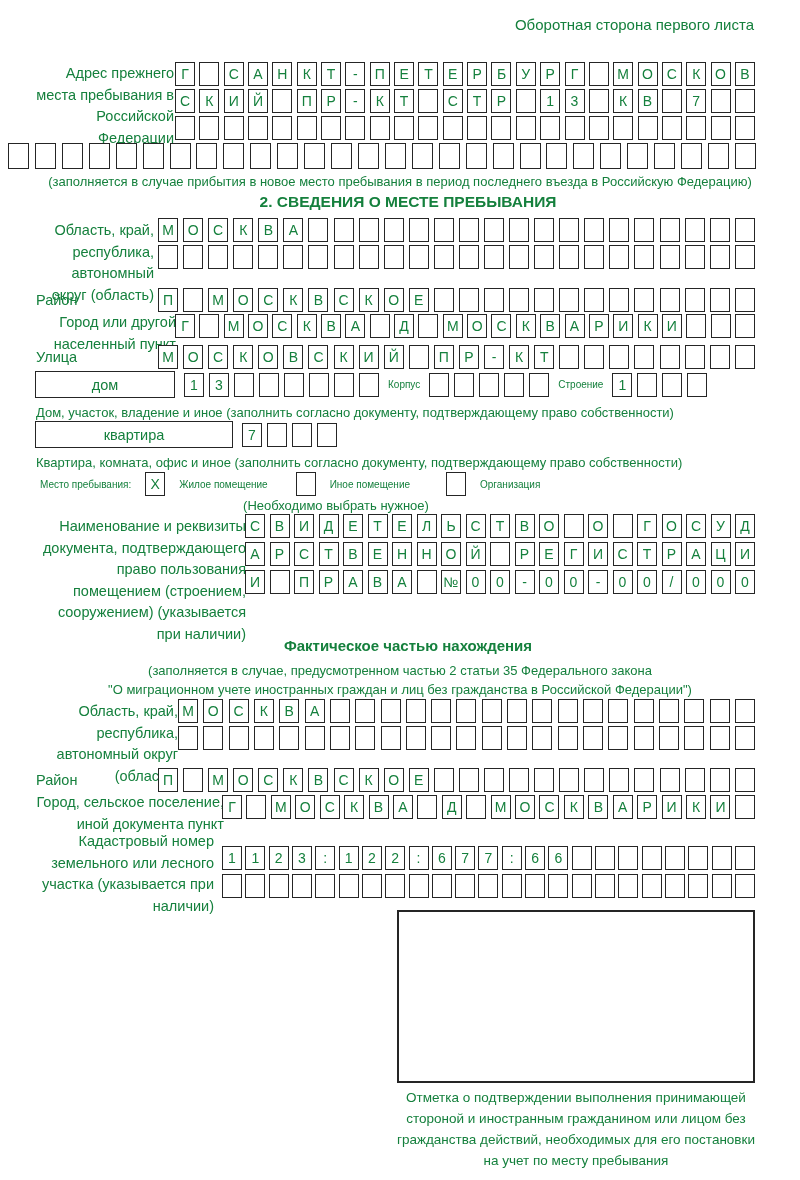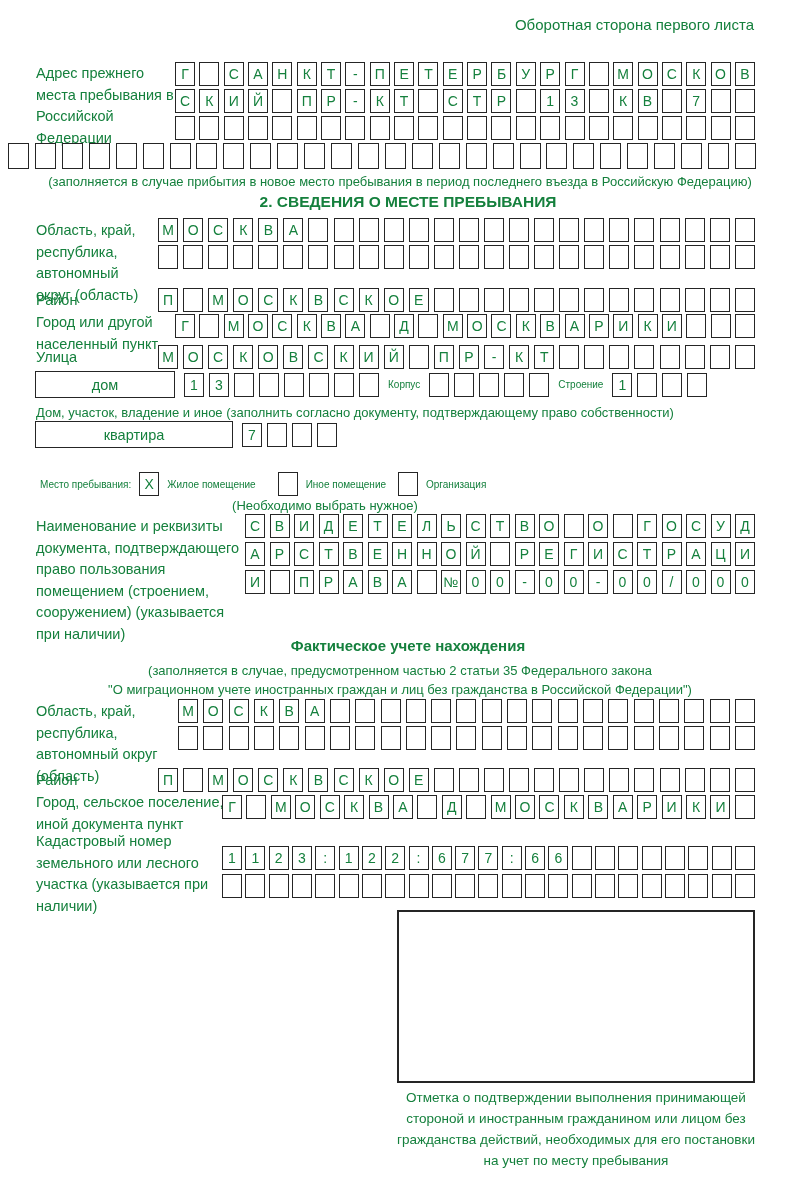--- a/index.html
+++ b/index.html
@@ -7,21 +7,21 @@
   .page {
     position:relative;
     width:800px; height:1180px;
     background:#ffffff;
     font-family:Liberation Sans, sans-serif;
     color:#15803d;
     overflow:hidden;
   }
   .abs { position:absolute; }
   .hdr-note { top:16px; right:46px; font-size:15px; }
-  .lbl { font-size:14.5px; line-height:21.5px; }
+  .lbl { font-size:14.5px; line-height:21.5px;text-align:right; }
   .grid { display:flex; justify-content:space-between; }
   .grid-inline { display:flex; gap:5px; }
   .cell {
     width:20px; height:24px;
     border:1.6px solid #252525;
     background:#fff;
     display:flex; align-items:center; justify-content:center;
     font-size:14px; line-height:1;
     flex:0 0 auto;
   }
@@ -334,31 +334,32 @@
 
   <div class="abs inline-row" style="top:421px;left:35px">
     <div class="namebox" style="width:198px">квартира</div>
     <div class="grid-inline">
         <div class="cell">7</div>
         <div class="cell"></div>
         <div class="cell"></div>
         <div class="cell"></div>
       </div>
   </div>
-
-  <div class="abs inline-row" style="top:472px;left:40px;gap:8px">
+  <div class="abs note" style="top:453px;left:36px">Квартира, комната, офис и иное (заполнить согласно документу, подтверждающему право собственности)</div>
+
+  <div class="abs inline-row" style="top:472px;left:40px;gap:14px">
     <div class="inline-lbl">Место пребывания:</div>
     <div class="chk">X</div>
     <div class="inline-lbl" style="margin-right:14px">Жилое помещение</div>
     <div class="chk"></div>
-    <div class="inline-lbl" style="margin-right:4px">Иное помещение</div>
+    <div class="inline-lbl" style="margin-right:22px">Иное помещение</div>
     <div class="chk"></div>
     <div class="inline-lbl">Организация</div>
   </div>
-  <div class="abs note" style="top:496px;left:185px;width:280px;text-align:center">(Необходимо выбрать нужное)</div>
+  <div class="abs note" style="top:496px;left:196px;width:280px;text-align:center">(Необходимо выбрать нужное)</div>
 
   <div class="abs lbl" style="top:516px;left:36px;width:210px">Наименование и реквизиты документа, подтверждающего право пользования помещением (строением, сооружением) (указывается при наличии)</div>
   <div class="abs grid" style="top:514px;left:245px;width:510px">
       <div class="cell">С</div>
       <div class="cell">В</div>
       <div class="cell">И</div>
       <div class="cell">Д</div>
       <div class="cell">Е</div>
       <div class="cell">Т</div>
       <div class="cell">Е</div>
@@ -417,21 +418,21 @@
       <div class="cell">0</div>
       <div class="cell">-</div>
       <div class="cell">0</div>
       <div class="cell">0</div>
       <div class="cell">/</div>
       <div class="cell">0</div>
       <div class="cell">0</div>
       <div class="cell">0</div>
     </div>
 
-  <div class="abs sec-title" style="top:637px;font-size:15px">Фактическое учете нахождения</div>
+  <div class="abs sec-title" style="top:637px;font-size:15px">Фактическое частью нахождения</div>
   <div class="abs note note-c" style="top:661px">(заполняется в случае, предусмотренном частью 2 статьи 35 Федерального закона</div>
   <div class="abs note note-c" style="top:680px">"О миграционном учете иностранных граждан и лиц без гражданства в Российской Федерации")</div>
 
   <div class="abs lbl" style="top:701px;left:36px;width:142px">Область, край, республика, автономный округ (область)</div>
   <div class="abs grid" style="top:699px;left:178px;width:577px">
       <div class="cell">М</div>
       <div class="cell">О</div>
       <div class="cell">С</div>
       <div class="cell">К</div>
       <div class="cell">В</div>

